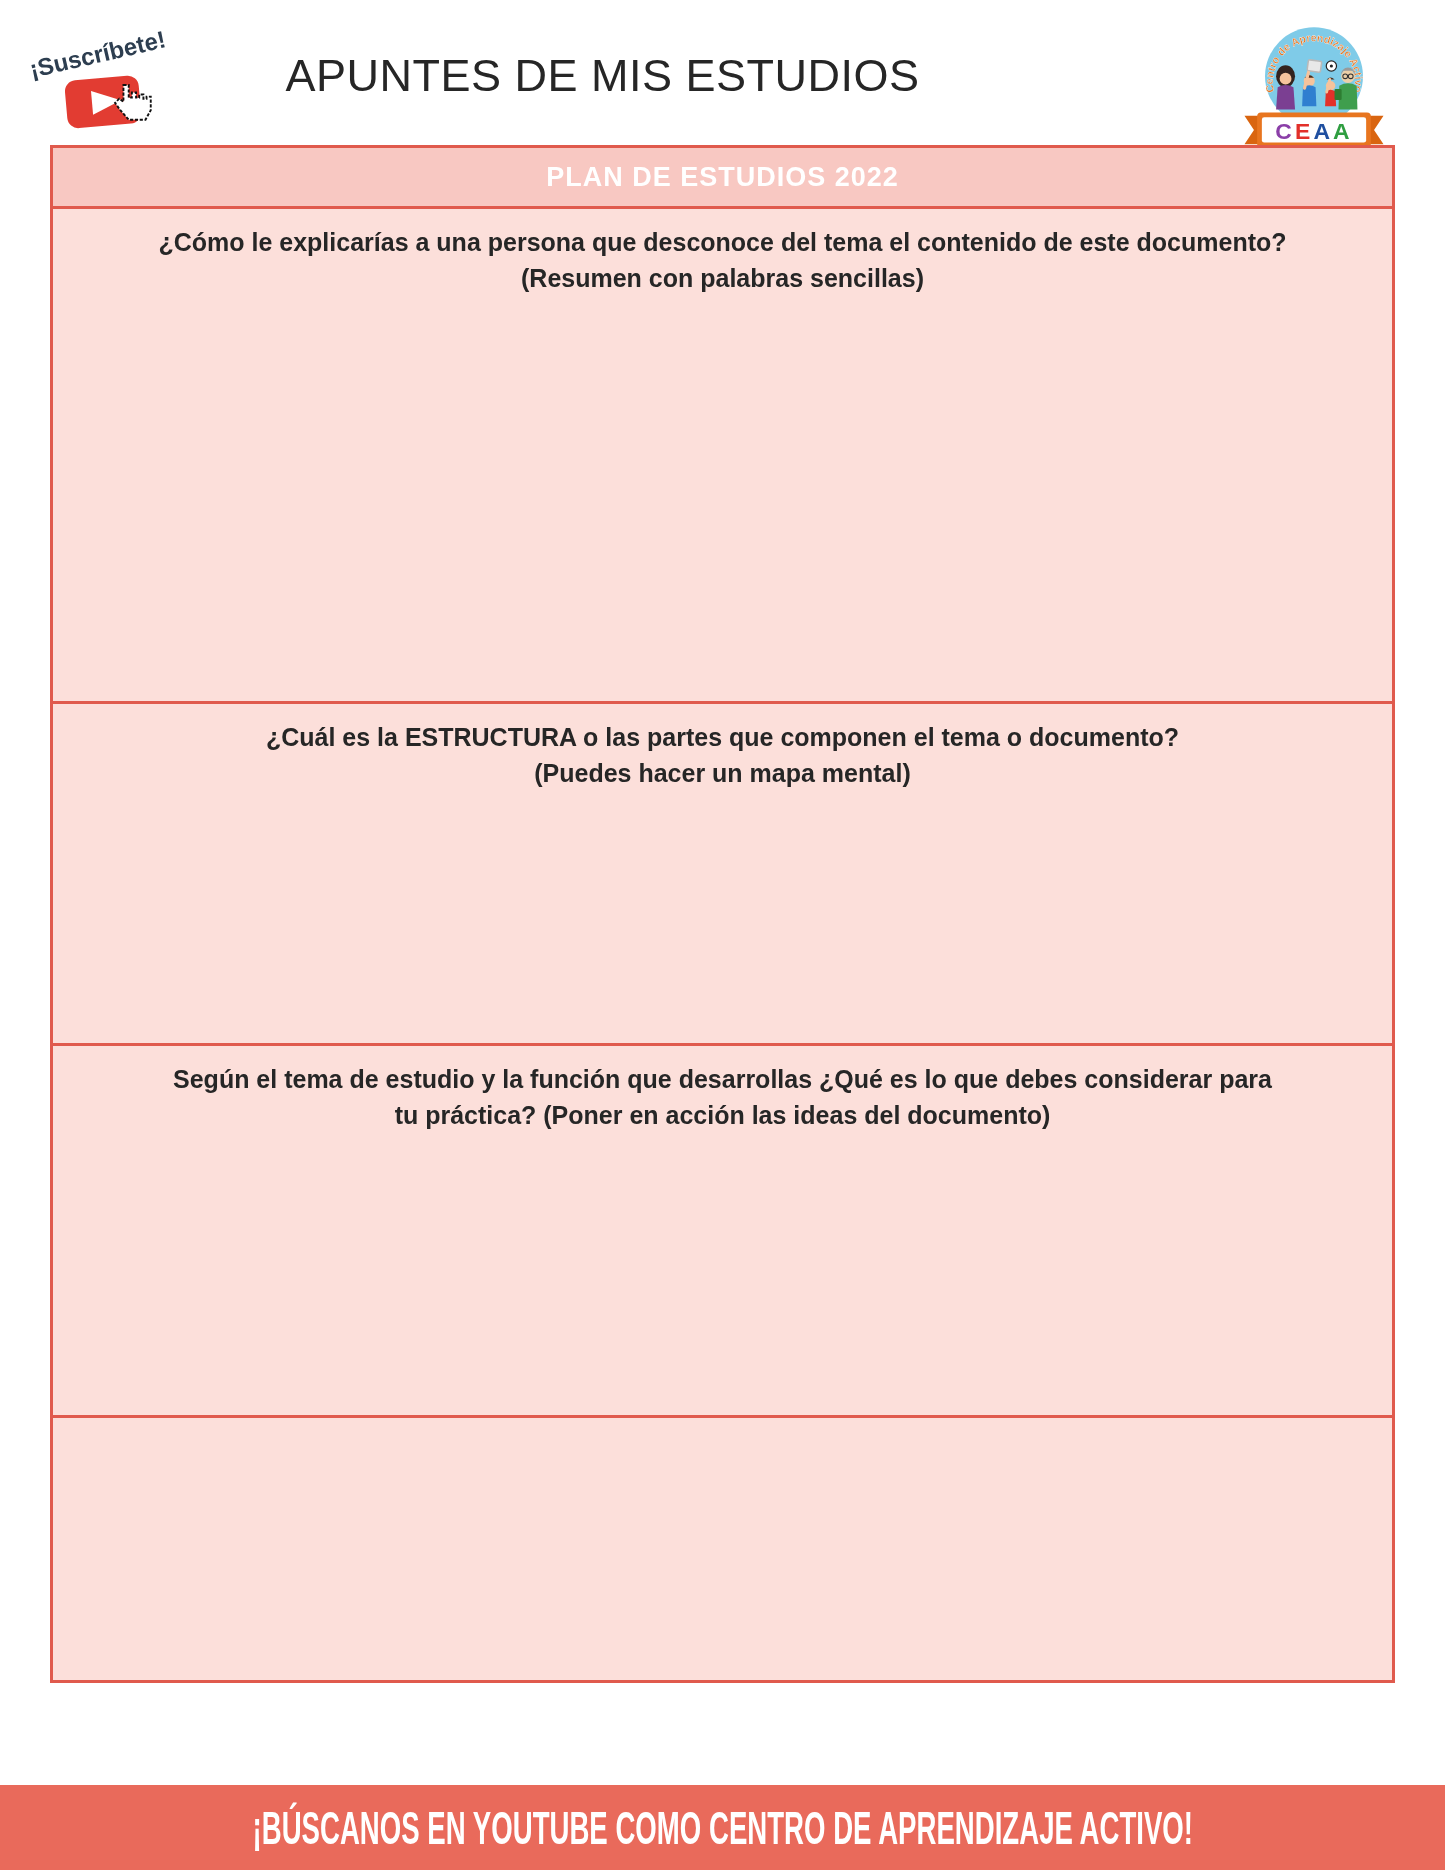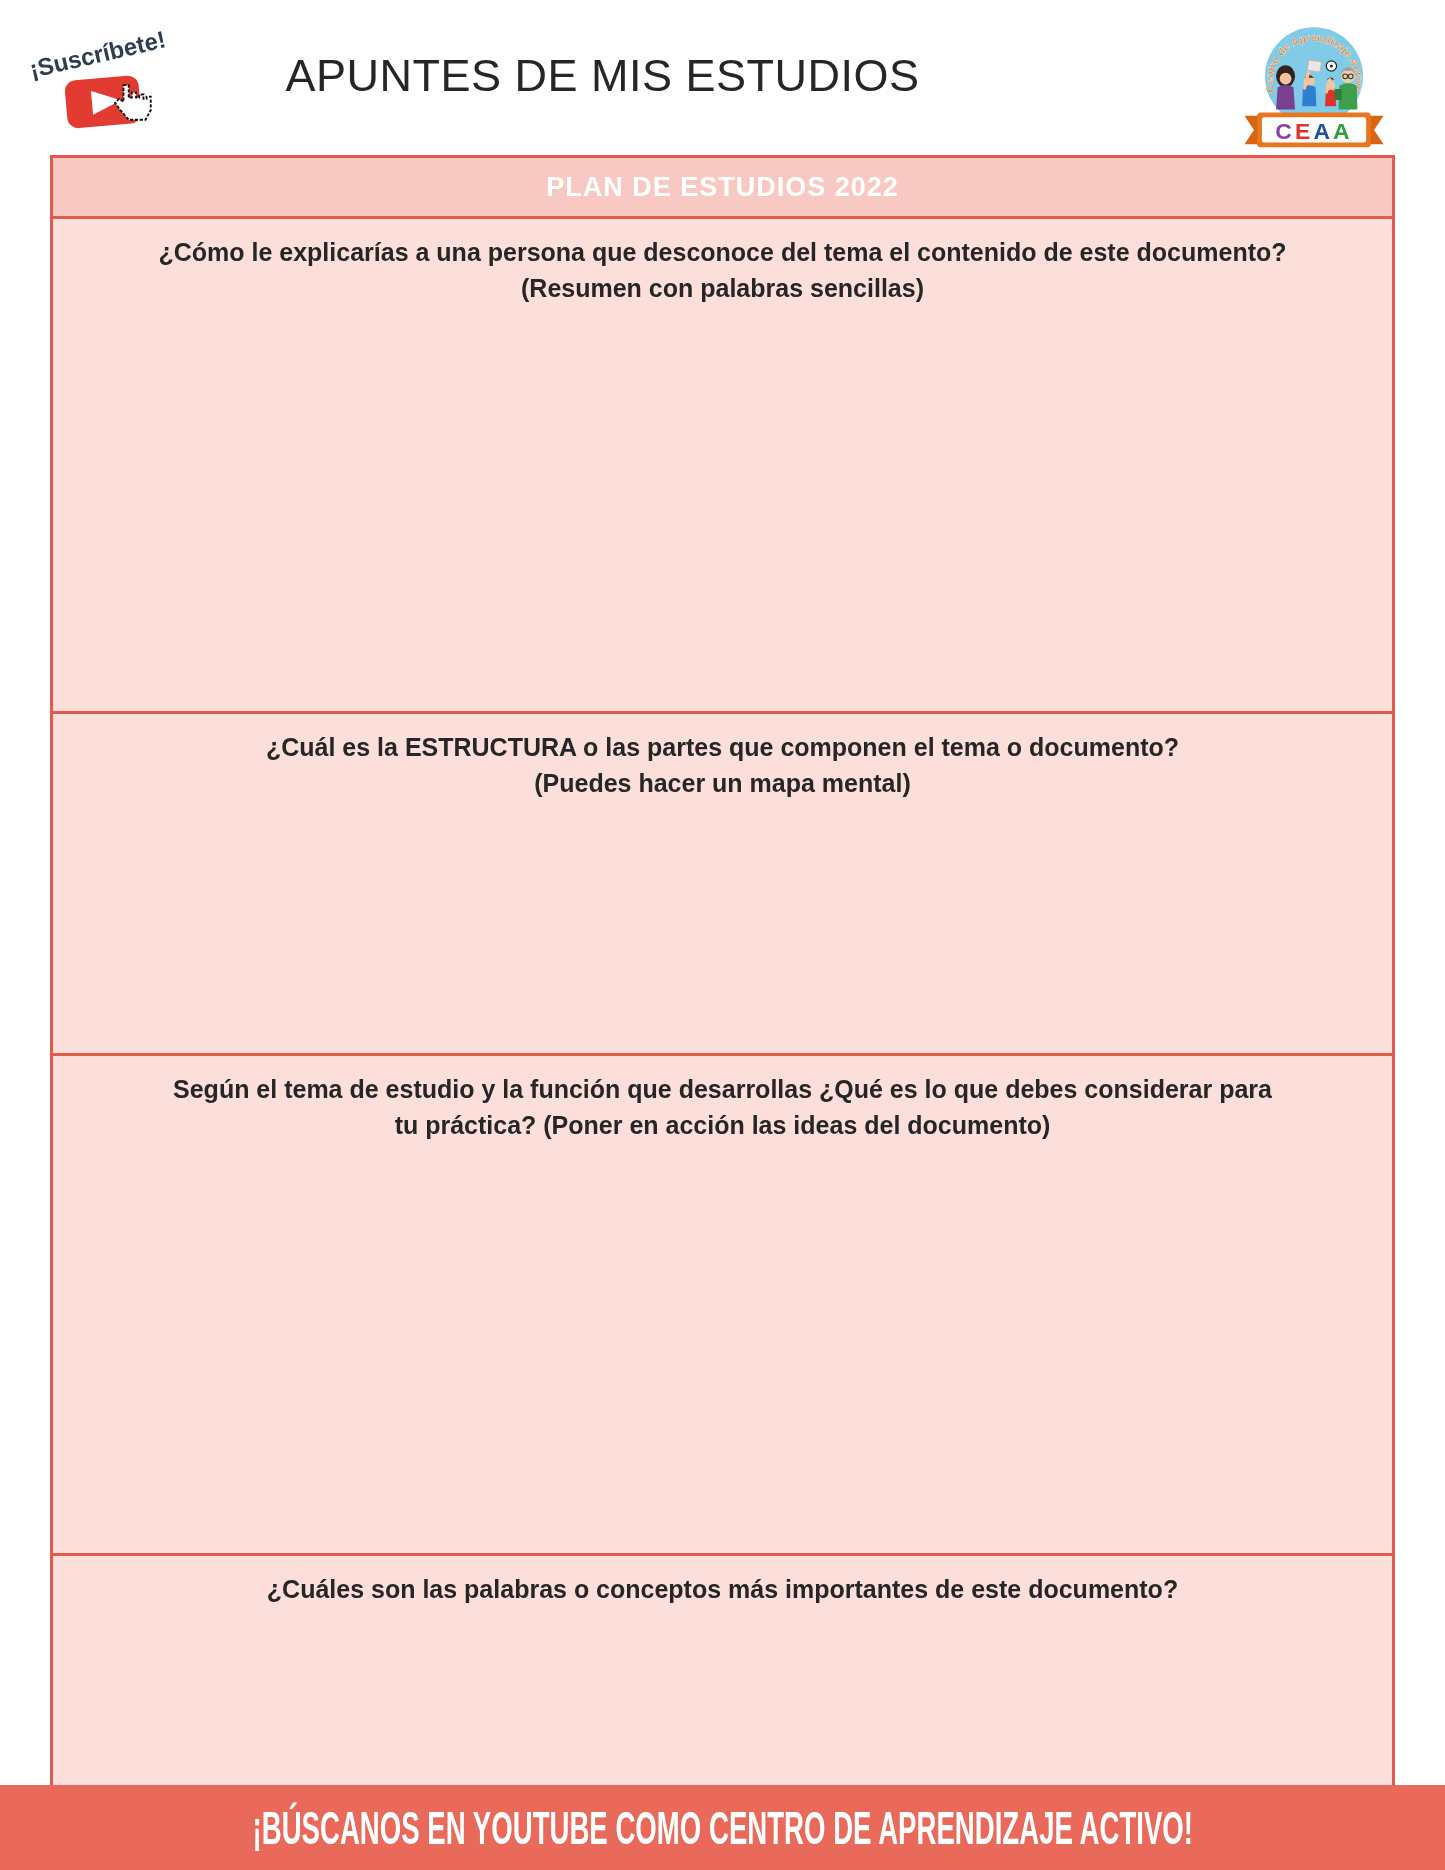--- a/index.html
+++ b/index.html
@@ -32,21 +32,21 @@
   }
 
   .ceaa-logo {
     position: absolute; right: 52px; top: 12px;
     width: 158px; height: 138px;
   }
 
   
   .sheet {
     position: absolute;
-    left: 50px; right: 50px; top: 155px;
+    left: 50px; right: 50px; top: 145px;
     border: 3px solid #e05a4d;
     background: #b91c1c;
   }
   .sheet-header {
     height: 58px;
     box-sizing: border-box;
     background: #f8c8c2;
     color: #ffffff;
     font-size: 27px;
     font-weight: bold;
@@ -55,21 +55,21 @@
     line-height: 58px;
   }
   .sheet-row {
     box-sizing: border-box;
     border-top: 3px solid #e05a4d;
     background: #fcdfda;
     text-align: center;
   }
   .row-1 { height: 342px; }
   .row-2 { height: 495px; }
-  .row-3 { height: 500px; }
+  .row-3 { height: 372px; }
   .row-4 { height: 265px; }
   .question {
     margin: 0;
     padding: 15px 40px 0 40px;
     font-size: 25px;
     font-weight: bold;
     line-height: 1.45;
     color: #262626;
   }
   .answer-space { width: 100%; }
@@ -178,21 +178,21 @@
       <p class="question"><span>¿Cuál es la ESTRUCTURA o las partes que componen el tema o documento?</span><br><span>(Puedes hacer un mapa mental)</span></p>
       <div class="answer-space"></div>
     </div>
 
     <div class="sheet-row row-3">
       <p class="question"><span>Según el tema de estudio y la función que desarrollas ¿Qué es lo que debes considerar para</span><br><span>tu práctica? (Poner en acción las ideas del documento)</span></p>
       <div class="answer-space"></div>
     </div>
 
     <div class="sheet-row row-4">
-      <p class="question"><span>¿Cuáles son las palabras o conceptos más importantes de este documento?</span><br></p>
+      <p class="question"><br></p>
       <div class="answer-space"></div>
     </div>
   </div>
 
   <div class="footer-banner">
     <div class="footer-text">¡BÚSCANOS EN YOUTUBE COMO CENTRO DE APRENDIZAJE ACTIVO!</div>
   </div>
 
 </div>
 

